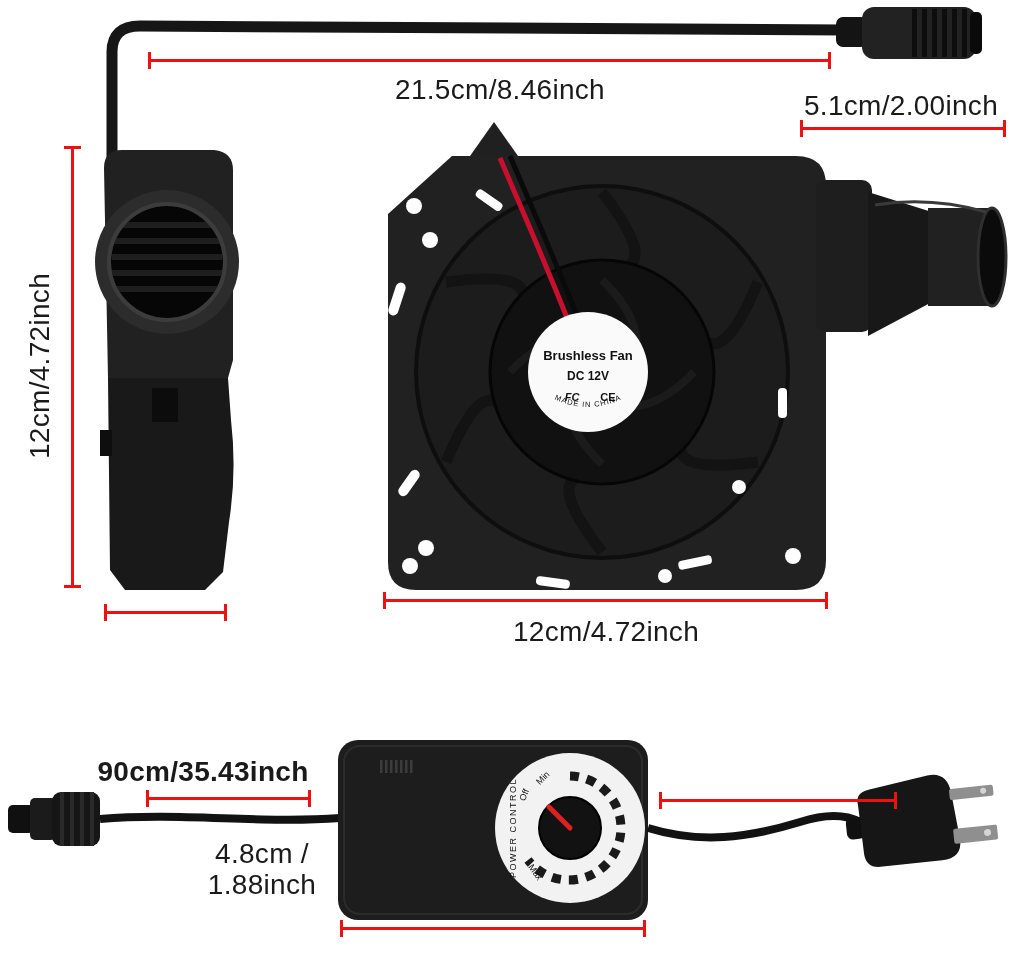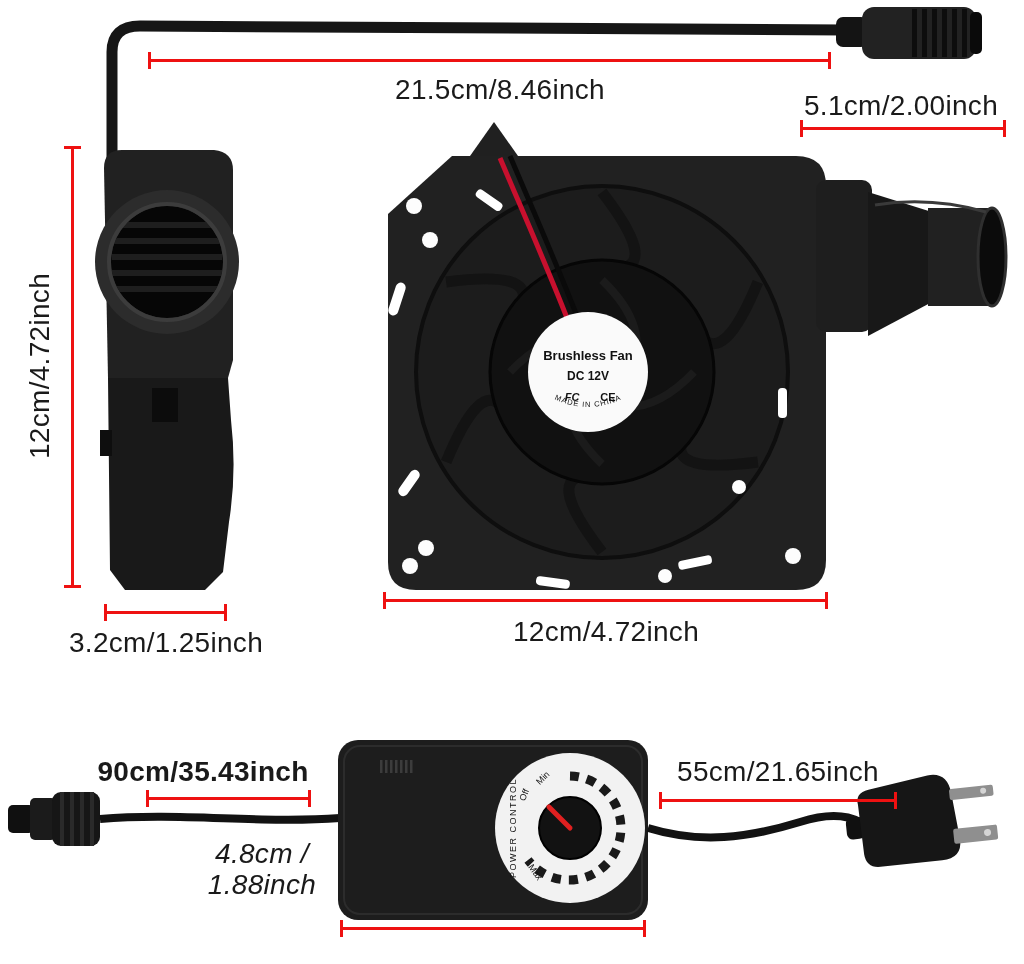--- a/index.html
+++ b/index.html
@@ -17,21 +17,21 @@
   
   .dim-v{position:absolute;width:3px;background:var(--dim,#ee1111);}
   .dim-v::before,.dim-v::after{content:"";position:absolute;height:3px;width:17px;left:-7px;background:inherit;}
   .dim-v::before{top:0;}
   .dim-v::after{bottom:0;}
   .dim-label{
     position:absolute;transform:translate(-50%,-50%);
     font-size:28px;color:var(--txt,#1a1a1a);white-space:nowrap;letter-spacing:.3px;
   }
   .dim-label.rot{transform:translate(-50%,-50%) rotate(-90deg);}
-  .two-line span{display:block;text-align:center;line-height:1.1;font-style:italic;}
+  .two-line span{display:block;text-align:center;line-height:1.1;}
 </style>
 </head>
 <body>
 
 <div class="stage">
 
   <svg class="art" width="1024" height="964" viewBox="0 0 1024 964">
     <defs>
       <clipPath id="sideOpen">
           <circle cx="167" cy="262" r="56"></circle>
@@ -174,31 +174,29 @@
   <div class="dim-h" style="left:148px;top:59px;width:683px;"></div>
   <div class="dim-label" style="left:500px;top:90px;">21.5cm/8.46inch</div>
 
   <div class="dim-label" style="left:901px;top:106px;">5.1cm/2.00inch</div>
   <div class="dim-h" style="left:800px;top:127px;width:206px;"></div>
 
   <div class="dim-v" style="left:71px;top:146px;height:442px;"></div>
   <div class="dim-label rot" style="left:40px;top:366px;">12cm/4.72inch</div>
 
   <div class="dim-h" style="left:104px;top:611px;width:123px;"></div>
-  <div class="dim-label" style="left:166px;top:643px;">3.2cm/1.25inch</div>
 
   <div class="dim-h" style="left:383px;top:599px;width:445px;"></div>
   <div class="dim-label" style="left:606px;top:632px;">12cm/4.72inch</div>
 
   <div class="dim-label" style="left:203px;top:772px;font-weight:bold;">90cm/35.43inch</div>
   <div class="dim-h" style="left:146px;top:797px;width:165px;"></div>
 
   <div class="dim-label two-line" style="left:262px;top:870px;">
     <span>4.8cm /</span>
     <span>1.88inch</span>
   </div>
 
-  <div class="dim-label" style="left:778px;top:772px;">55cm/21.65inch</div>
   <div class="dim-h" style="left:659px;top:799px;width:238px;"></div>
 
   <div class="dim-h" style="left:340px;top:927px;width:306px;"></div>
 
 </div>
 
 </body></html>

